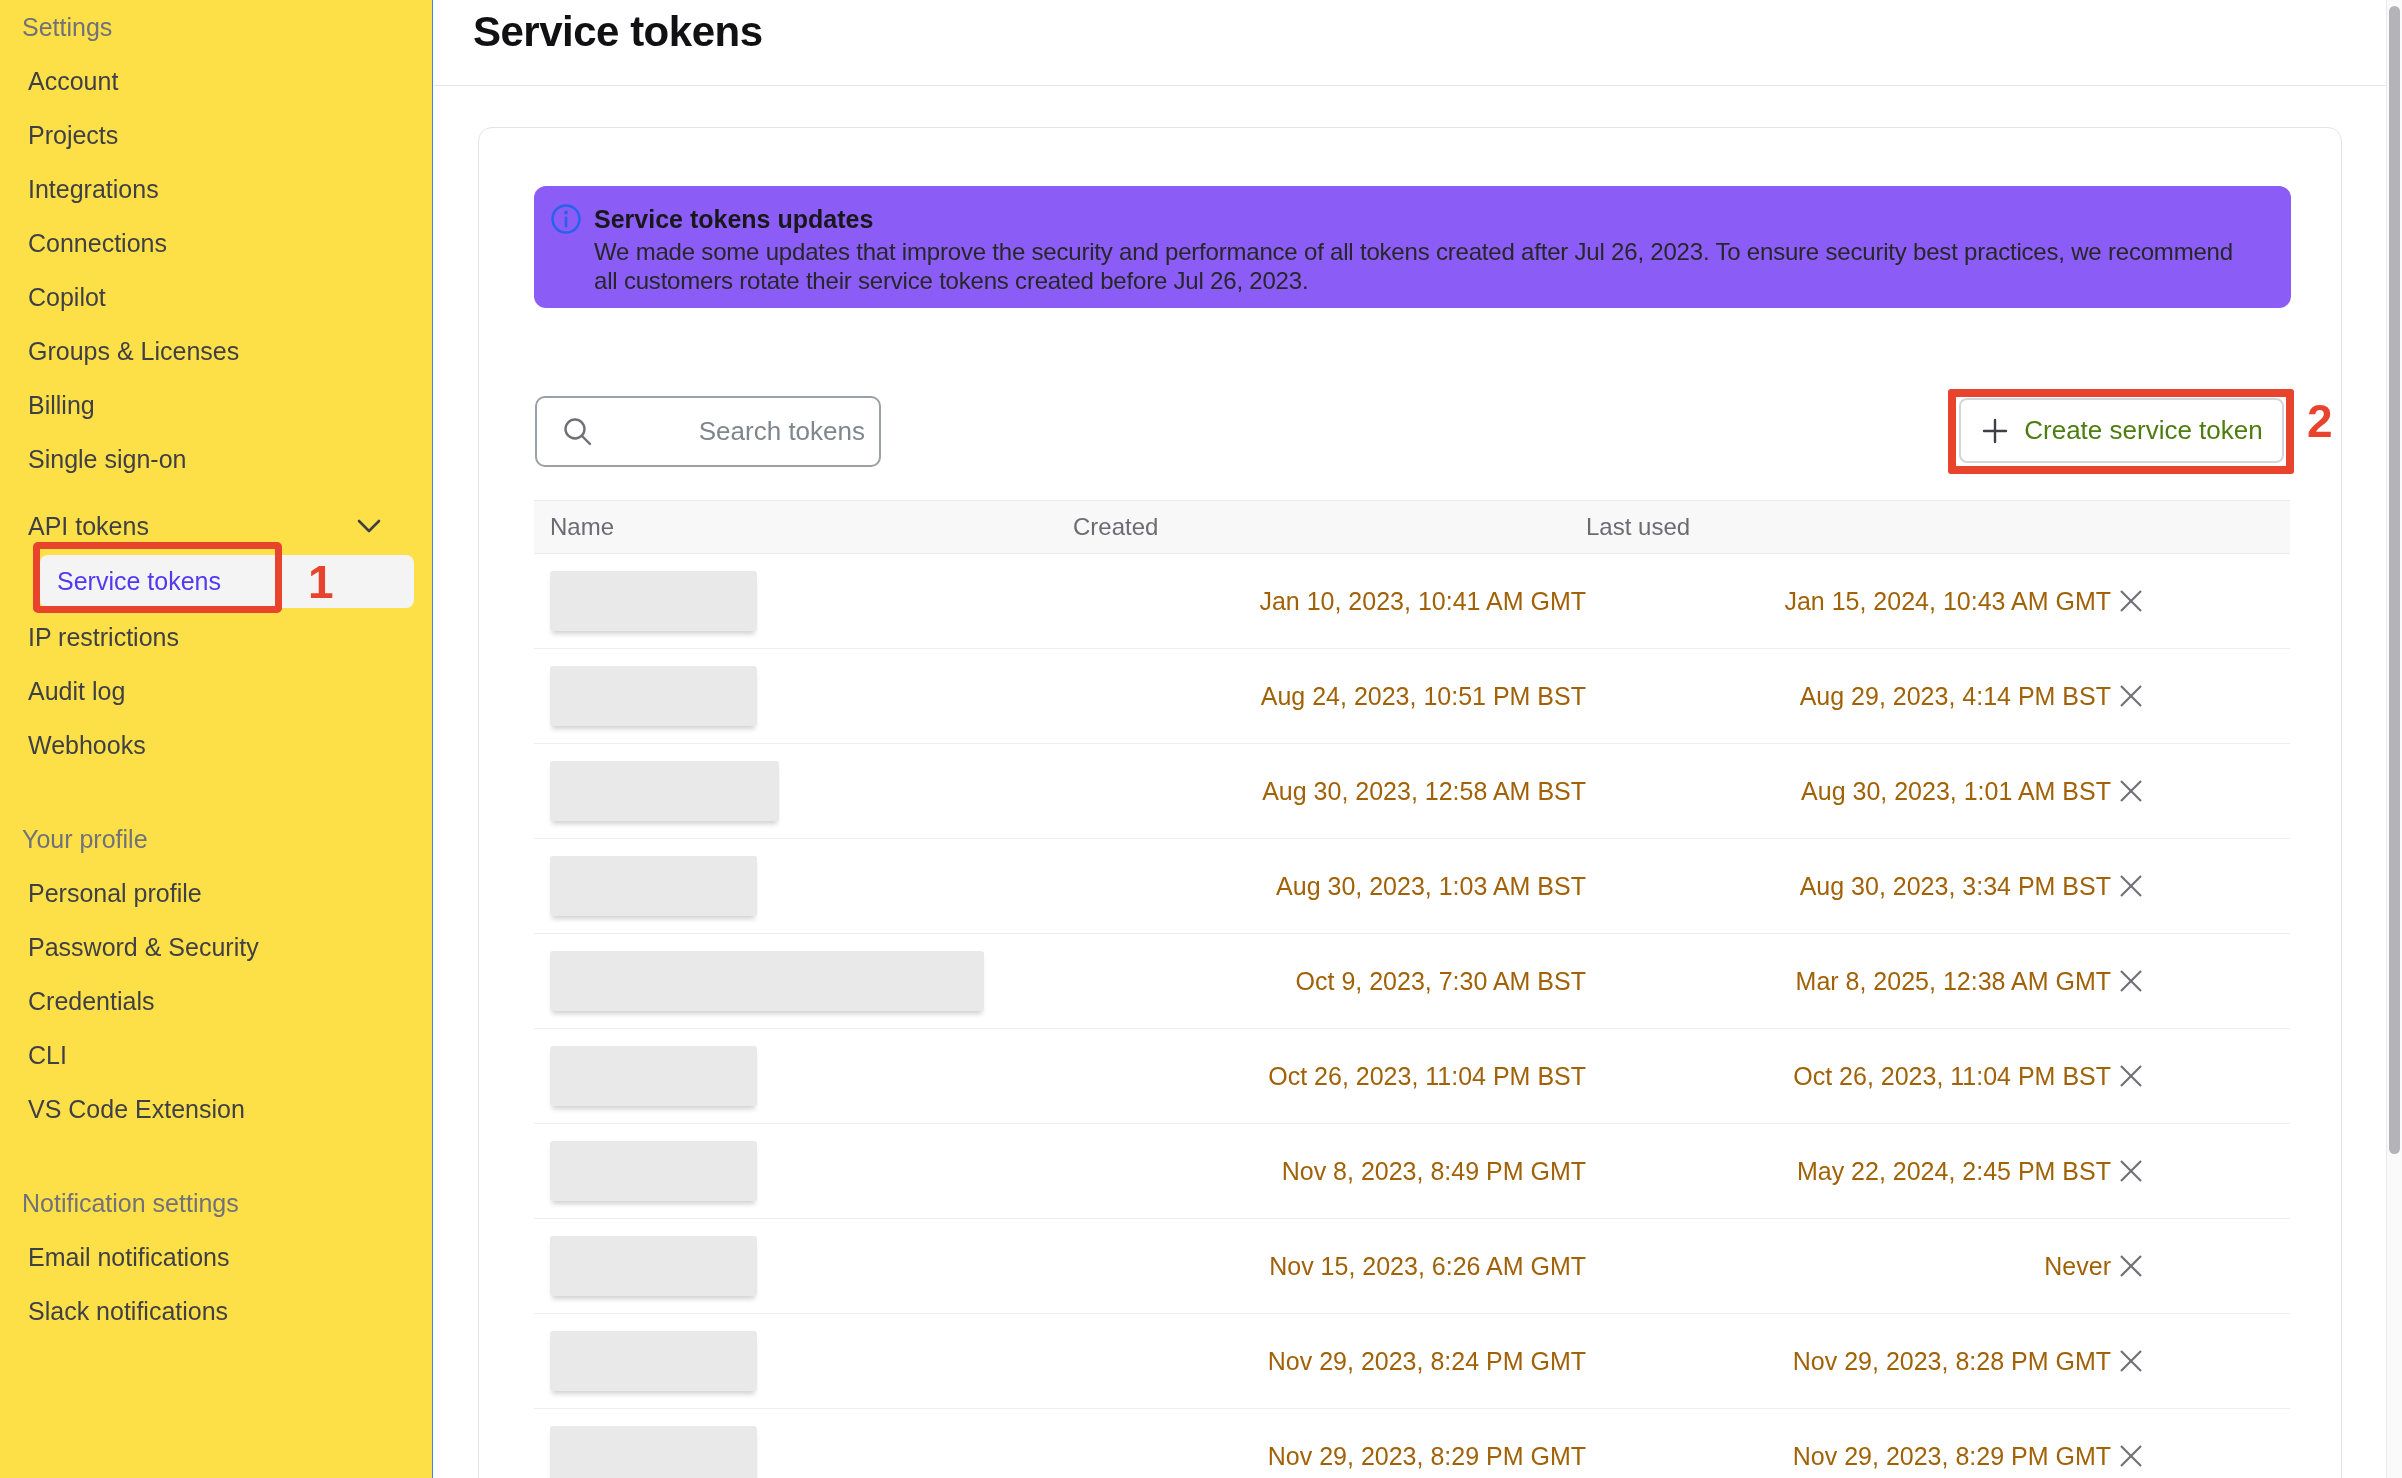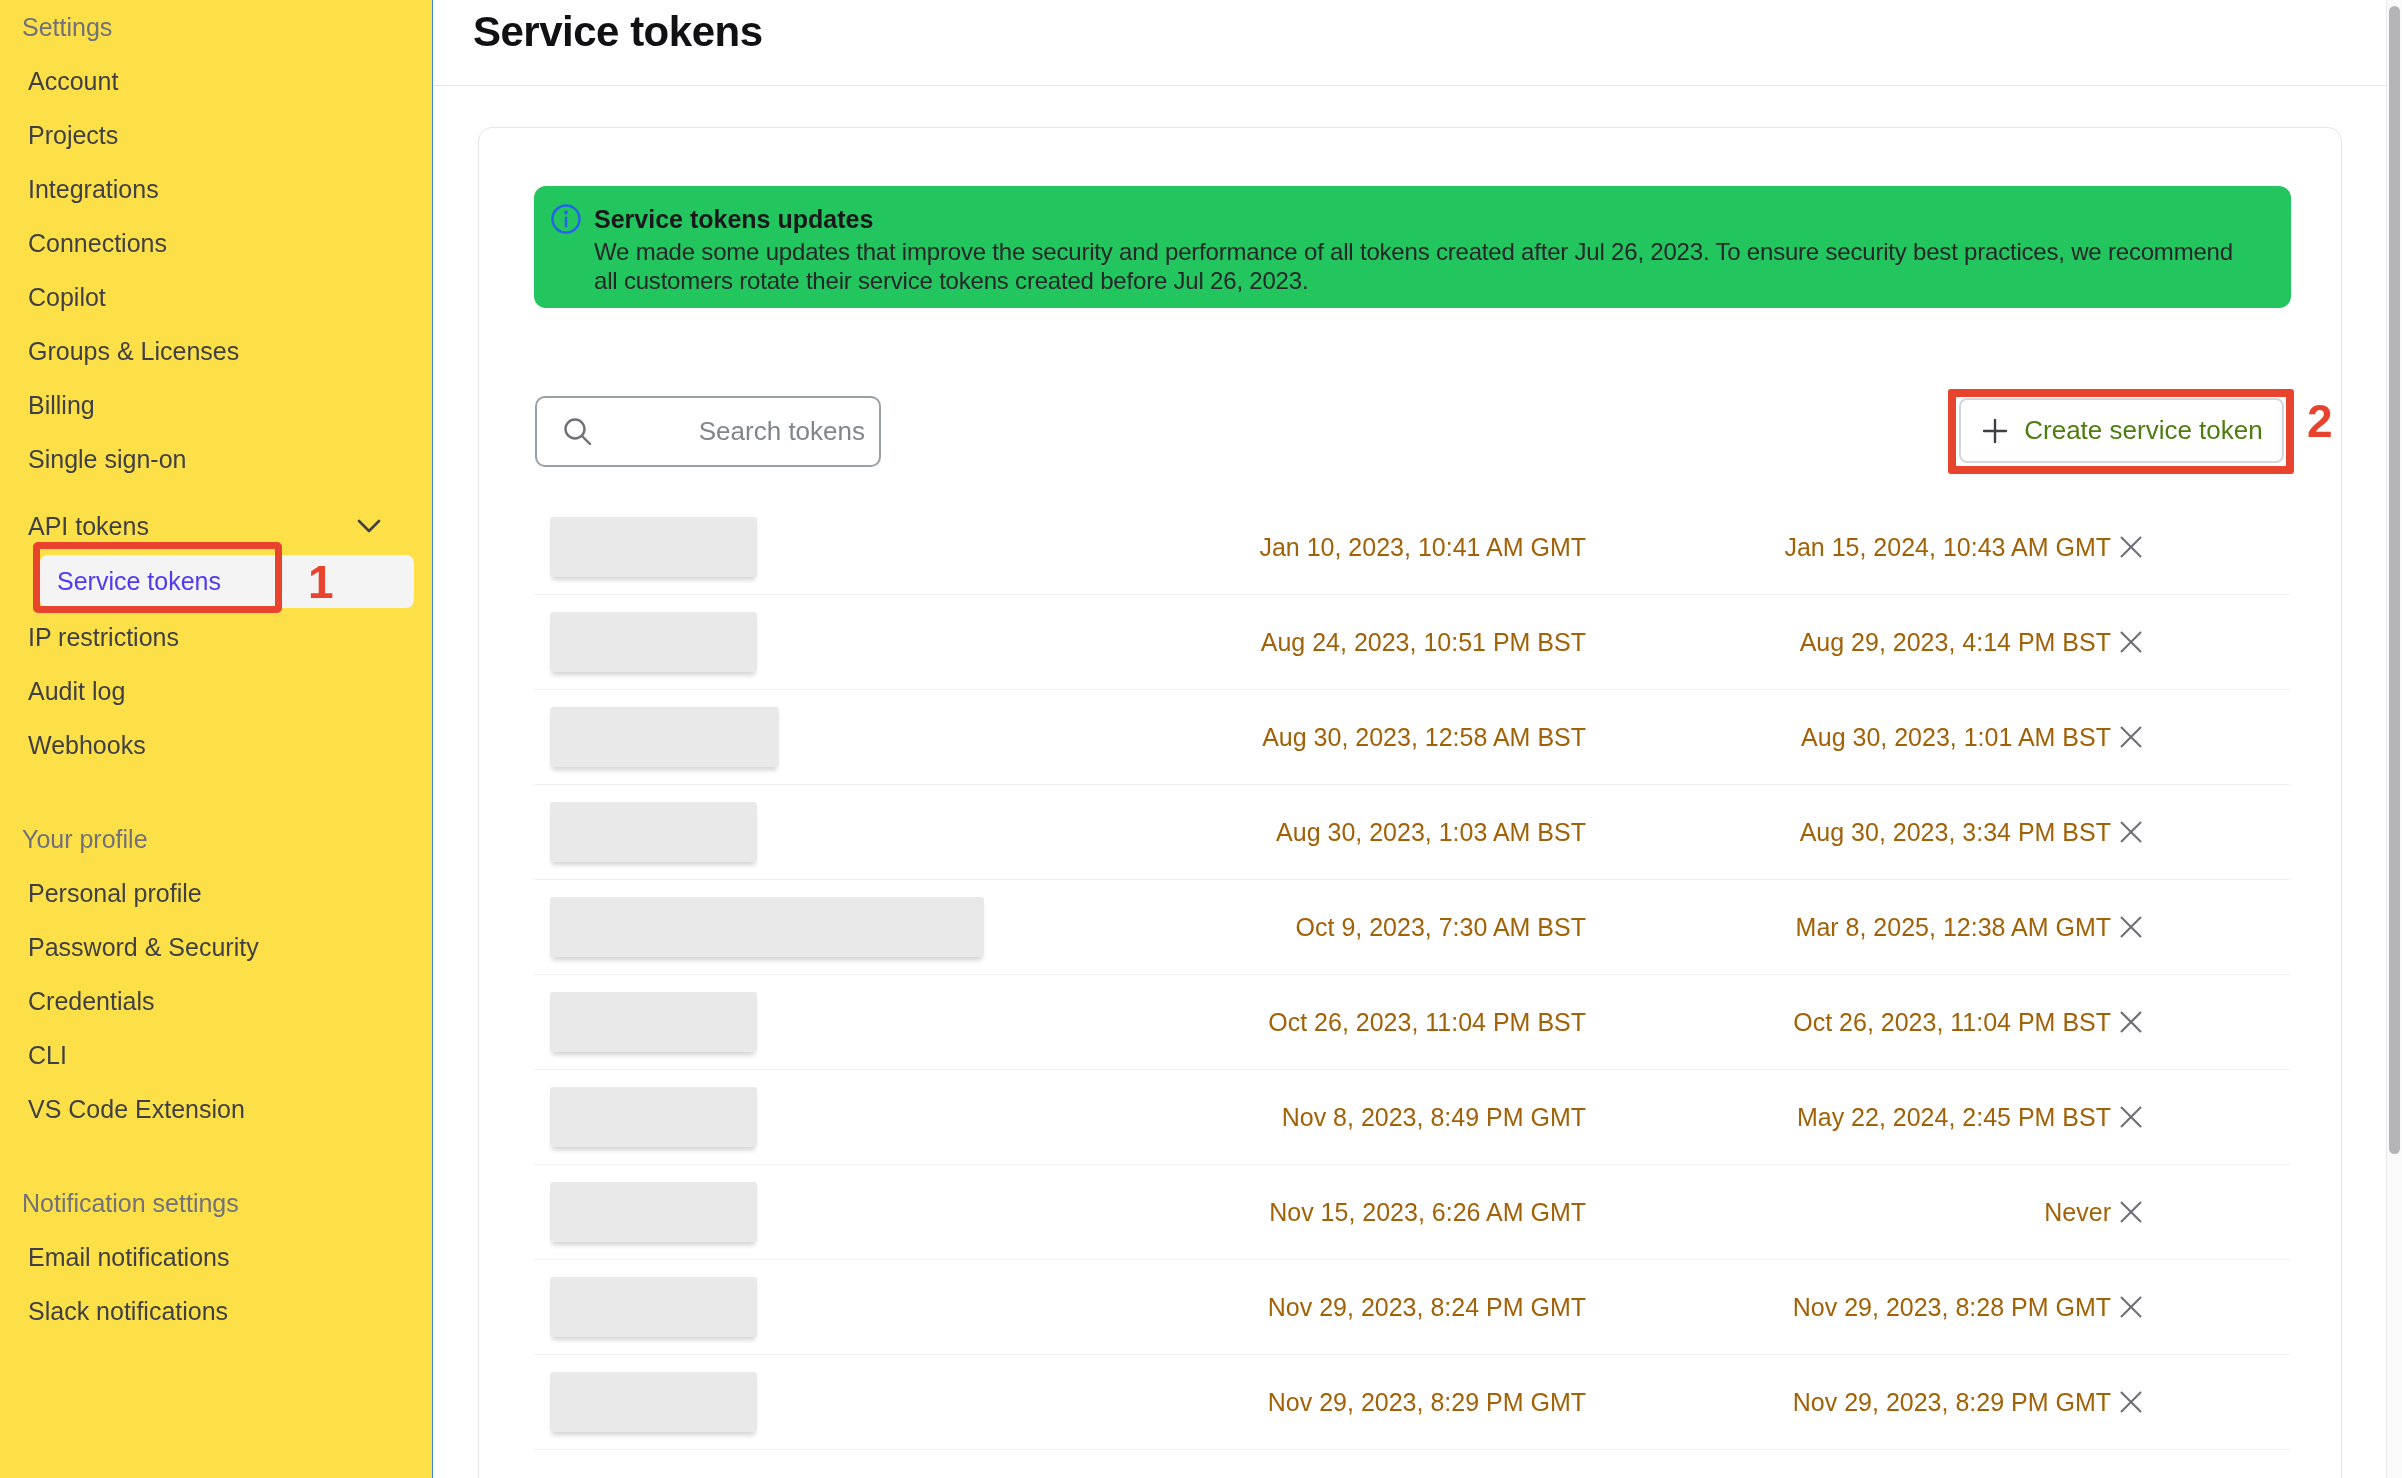--- a/index.html
+++ b/index.html
@@ -56,21 +56,21 @@
   }
   .page-divider { position:absolute; top:85px; left:0; right:0; height:1px; background:#e4e4e7; }
   .card {
     position:absolute; left:44px; top:127px; width:1864px; height:1420px;
     background:#fff; border:1px solid #e4e4e7; border-radius:14px;
   }
 
   
   .banner {
     position:absolute; left:55px; top:58px; width:1757px; height:122px;
-    background:#22c55e; border-radius:12px;
+    background:#8b5cf6; border-radius:12px;
   }
   .banner .info-ic { position:absolute; left:16px; top:17px; }
   .banner-title { position:absolute; left:60px; top:19px; font-size:25px; font-weight:700; color:#18181b; }
   .banner-body {
     position:absolute; left:60px; top:52px; width:1650px;
     font-size:24px; line-height:28.5px; color:#27272a; letter-spacing:-0.2px;
   }
 
   
   .search-box {
@@ -215,20 +215,27 @@
         <svg width="30" height="30" viewBox="0 0 30 30">
           <line x1="15" y1="4" x2="15" y2="26" stroke="#3f3f46" stroke-width="2.4" stroke-linecap="round"></line>
           <line x1="4" y1="15" x2="26" y2="15" stroke="#3f3f46" stroke-width="2.4" stroke-linecap="round"></line>
         </svg>
         <span>Create service token</span>
       </button>
       <div class="ann-box2"></div>
       <div class="ann-num2">2</div>
 
       <div class="table">
+        <div class="thead">
+          <div>Name</div>
+          <div>Created</div>
+          <div>Last used</div>
+          <div></div>
+            <div></div>
+        </div>
 
         <div class="trow">
           <div>
               <div class="pill"></div>
             </div>
           <div class="cell-date">Jan 10, 2023, 10:41 AM GMT</div>
           <div class="cell-date">Jan 15, 2024, 10:43 AM GMT</div>
           <button class="close-btn">
               <svg width="28" height="28" viewBox="0 0 28 28">
                 <line x1="4" y1="4" x2="24" y2="24" stroke="currentColor" stroke-width="2.2"></line>

